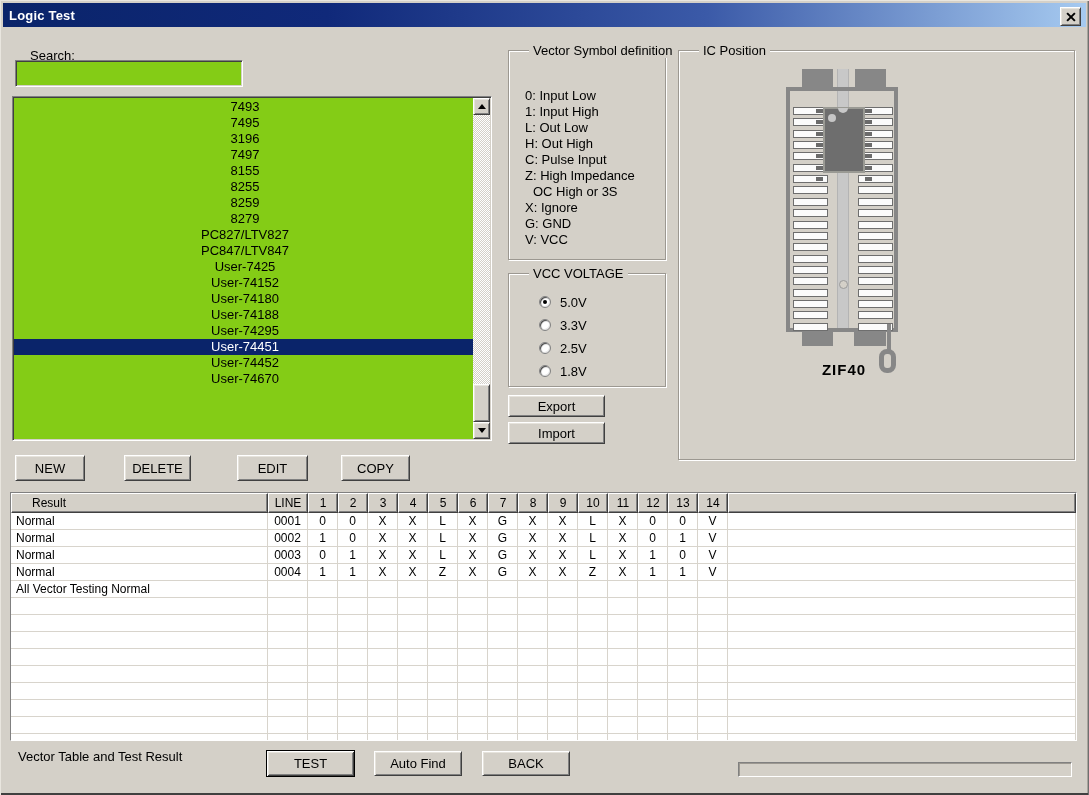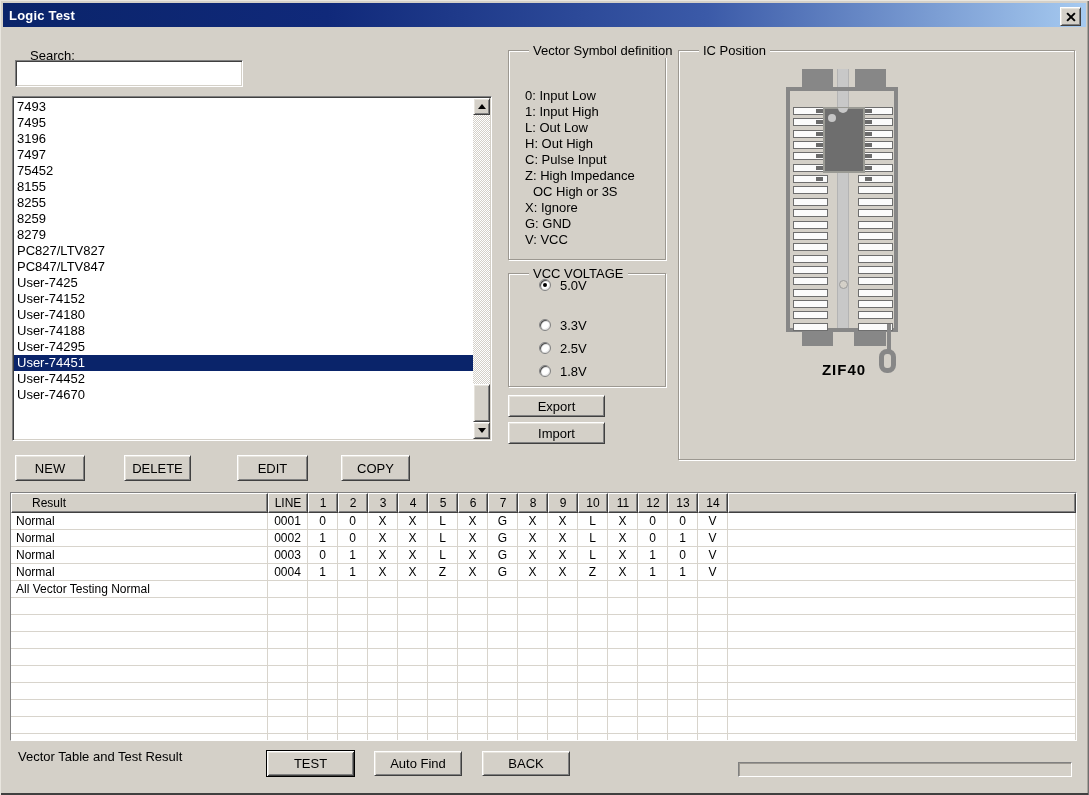--- a/index.html
+++ b/index.html
@@ -26,22 +26,23 @@
     box-shadow: inset 1px 1px 0 #e6e3dc, inset -1px -1px 0 #808080;
     cursor: default;
   }
   .close-btn i { position:absolute; left:50%; top:50%; width:11px; height:2px; background:#000; }
   .close-btn i.a { transform: translate(-50%,-50%) rotate(45deg); }
   .close-btn i.b { transform: translate(-50%,-50%) rotate(-45deg); }
 
   
   .lbl { position:absolute; font-size:13px; color:#000; white-space:nowrap; }
   .sunken {
-    background:#ffffff; border:1px solid; border-color:#808080 #ffffff #ffffff #808080;
+    background:#84cc16; border:1px solid; border-color:#808080 #ffffff #ffffff #808080;
     box-shadow: inset 1px 1px 0 #404040, inset -1px -1px 0 #d4d0c8;
+    text-align: center;
   }
   .btn {
     position:absolute; background:#d4d0c8; font-size:13px; color:#000;
     border:1px solid; border-color:#ffffff #404040 #404040 #ffffff;
     box-shadow: inset 1px 1px 0 #e6e3dc, inset -1px -1px 0 #808080;
     display:flex; align-items:center; justify-content:center; cursor:default;
     font-family:"Liberation Sans",sans-serif;
   }
   .btn-default {
     border:1px solid #000000;
@@ -148,21 +149,20 @@
 
   <div class="lbl" style="left:30px; top:48px;">Search:</div>
   <input class="search-input sunken" value="" style="">
 
   <div class="listbox sunken">
     <div class="list-items" id="ic-list-items">
         <div class="list-item">7493</div>
         <div class="list-item">7495</div>
         <div class="list-item">3196</div>
         <div class="list-item">7497</div>
-        <div class="list-item">75452</div>
         <div class="list-item">8155</div>
         <div class="list-item">8255</div>
         <div class="list-item">8259</div>
         <div class="list-item">8279</div>
         <div class="list-item">PC827/LTV827</div>
         <div class="list-item">PC847/LTV847</div>
         <div class="list-item">User-7425</div>
         <div class="list-item">User-74152</div>
         <div class="list-item">User-74180</div>
         <div class="list-item">User-74188</div>
@@ -200,21 +200,21 @@
         <div class="sym-line indent">OC High or 3S</div>
         <div class="sym-line">X: Ignore</div>
         <div class="sym-line">G: GND</div>
         <div class="sym-line">V: VCC</div>
       </div>
   </div>
 
   <div class="groupbox" style="left:508px; top:273px; width:158px; height:114px;">
     <span class="legend">VCC VOLTAGE</span>
     <div id="vcc-options">
-        <div class="radio-row" style="top: 4px;">
+        <div class="radio-row" style="top: 21px;">
           <div class="radio-dot checked"></div>
           <div class="rlabel">5.0V</div>
         </div>
         <div class="radio-row" style="top: 44px;">
           <div class="radio-dot"></div>
           <div class="rlabel">3.3V</div>
         </div>
         <div class="radio-row" style="top: 67px;">
           <div class="radio-dot"></div>
           <div class="rlabel">2.5V</div>

